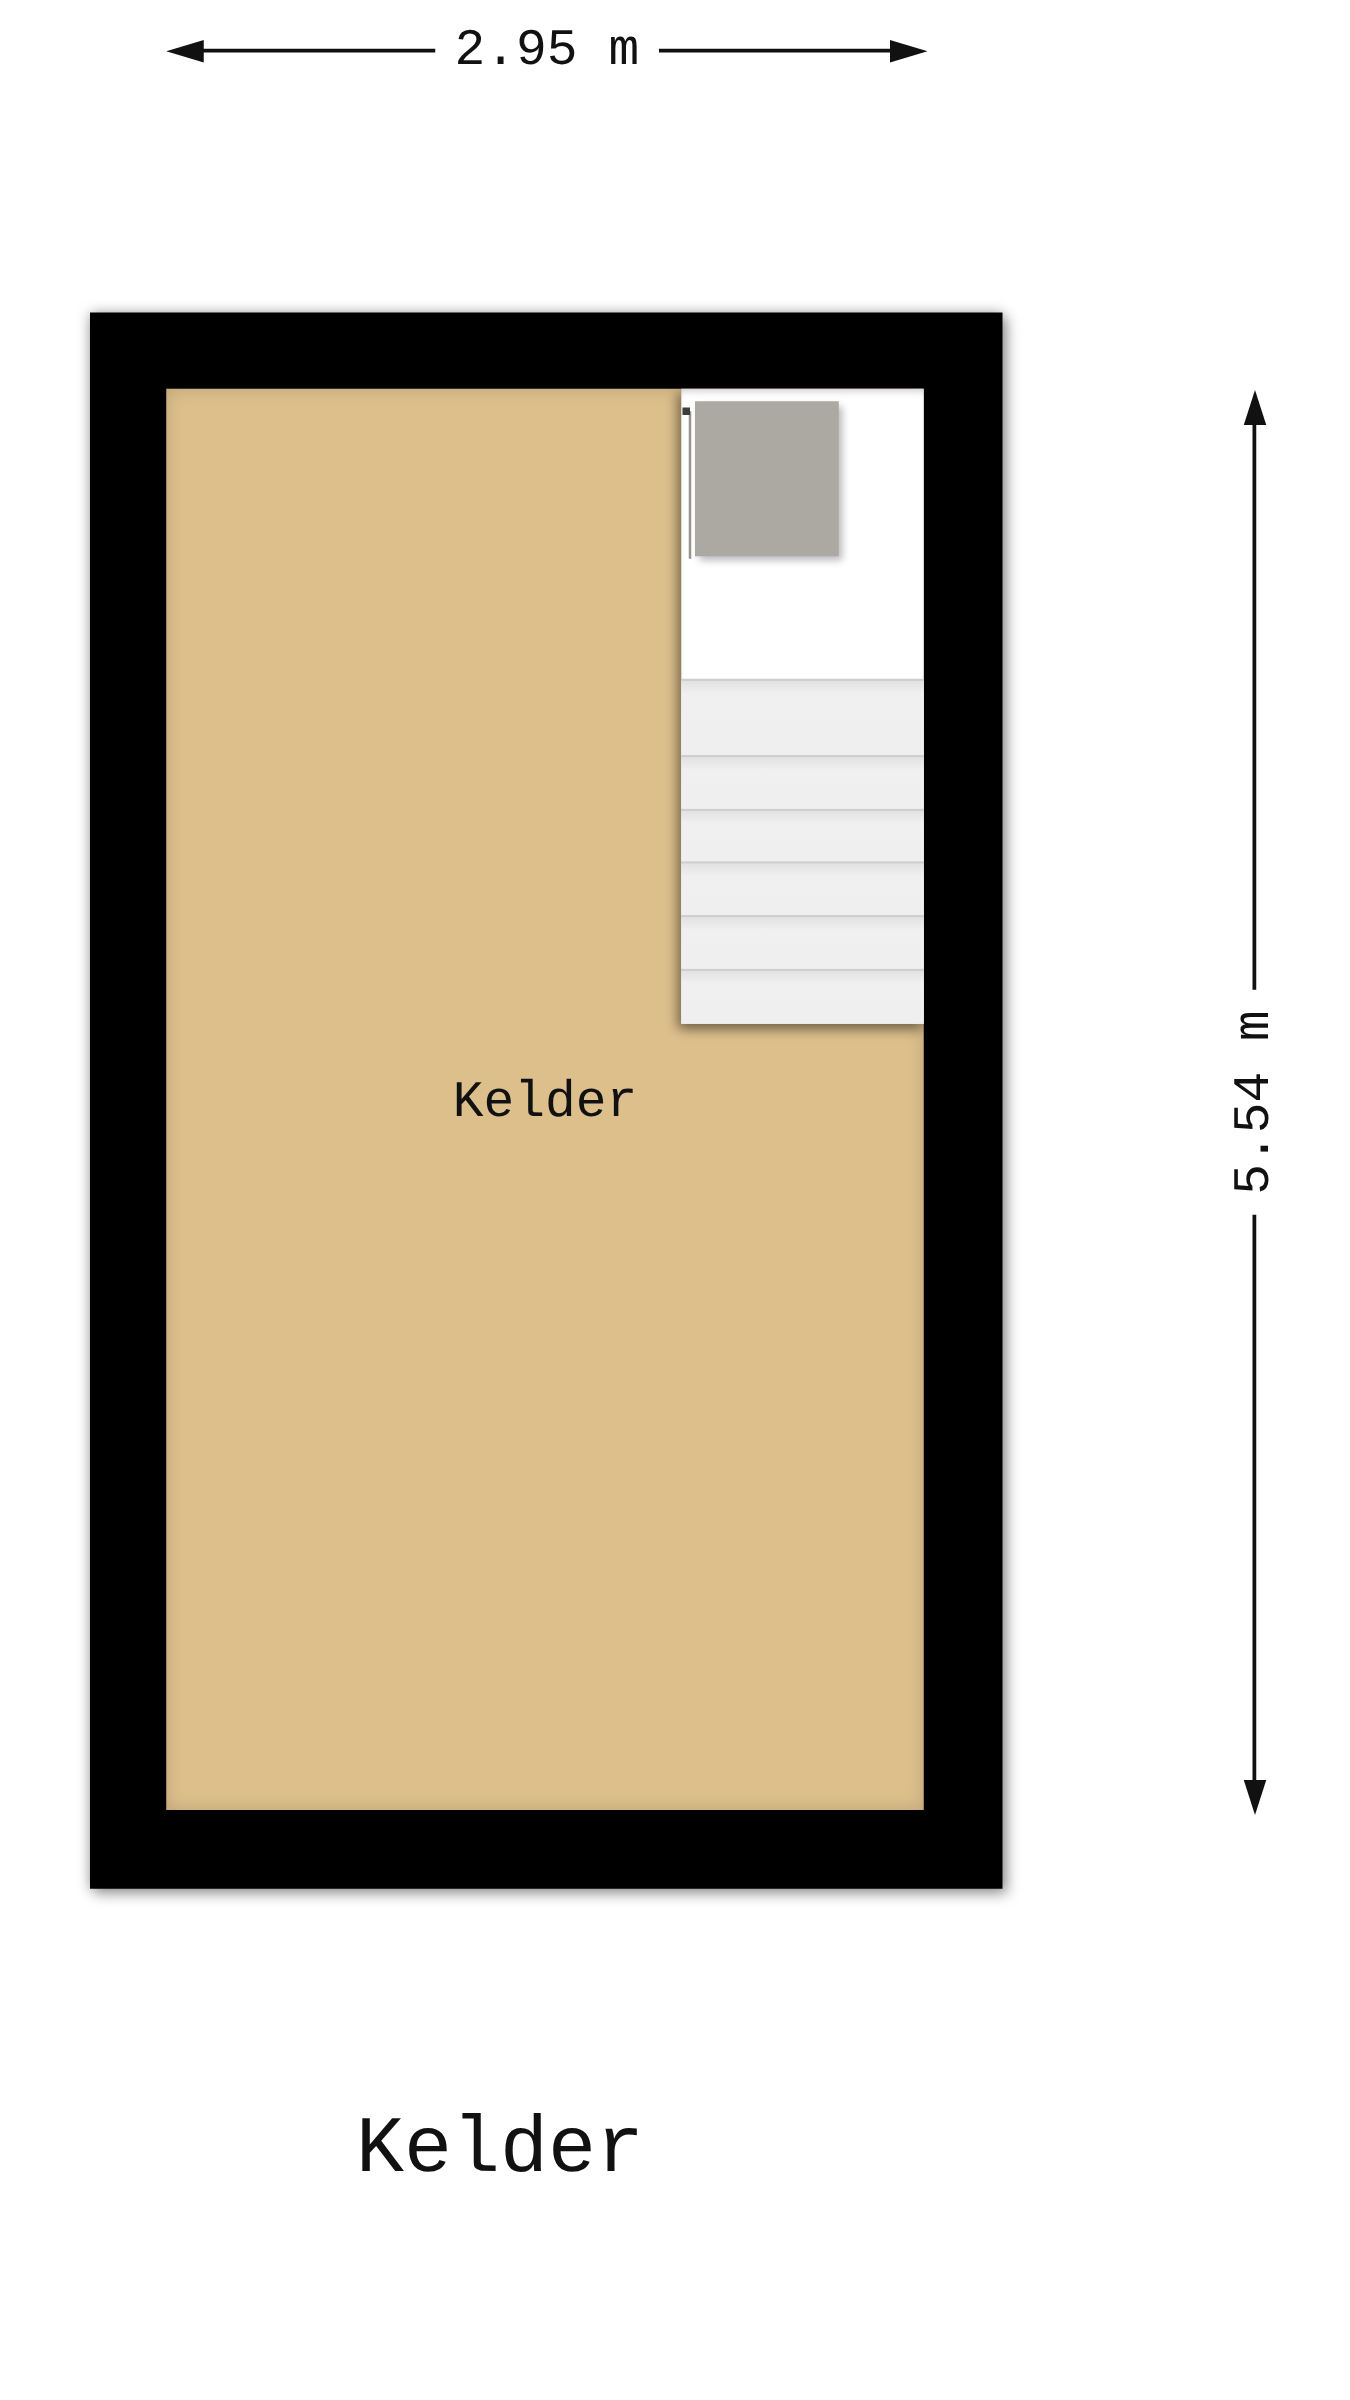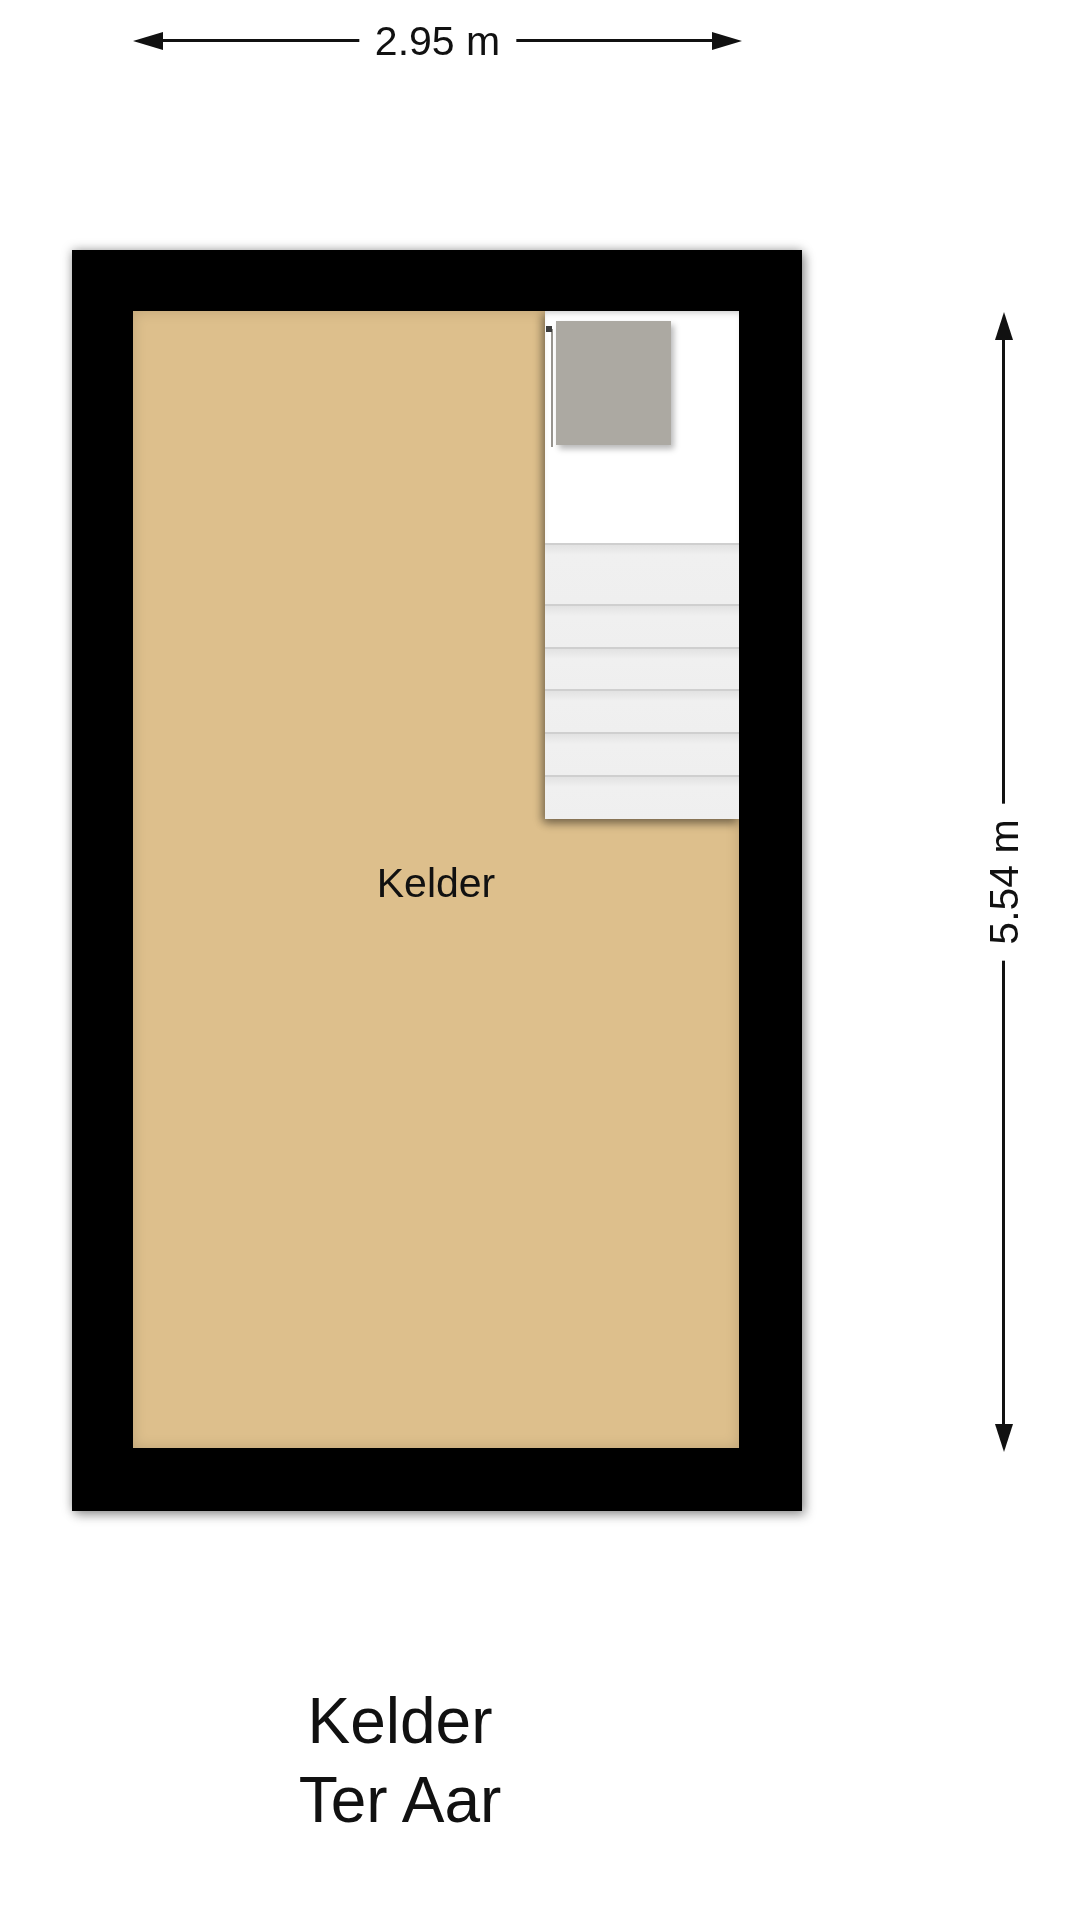--- a/index.html
+++ b/index.html
@@ -5,21 +5,21 @@
   html, body {
     margin: 0;
     padding: 0;
     background: #ffffff;
   }
   .canvas {
     position: relative;
     width: 1080px;
     height: 1920px;
     background: #ffffff;
-    font-family: Liberation Sans, sans-serif;
+    font-family: Liberation Mono, monospace;
     color: var(--text, #111111);
     overflow: hidden;
   }
 
   
   .dim-h {
     position: absolute;
     left: 133px;
     top: 26px;
     width: 609px;
@@ -197,16 +197,15 @@
 
   <div class="dim-v">
     <div class="dim-line"></div>
     <div class="arrowhead ah-up"></div>
     <div class="arrowhead ah-down"></div>
     <div class="dim-label">5.54 m</div>
   </div>
 
   <div class="footer">
     <div>Kelder</div>
-    <div>Ter Aar</div>
   </div>
 
 </div>
 
 </body></html>

